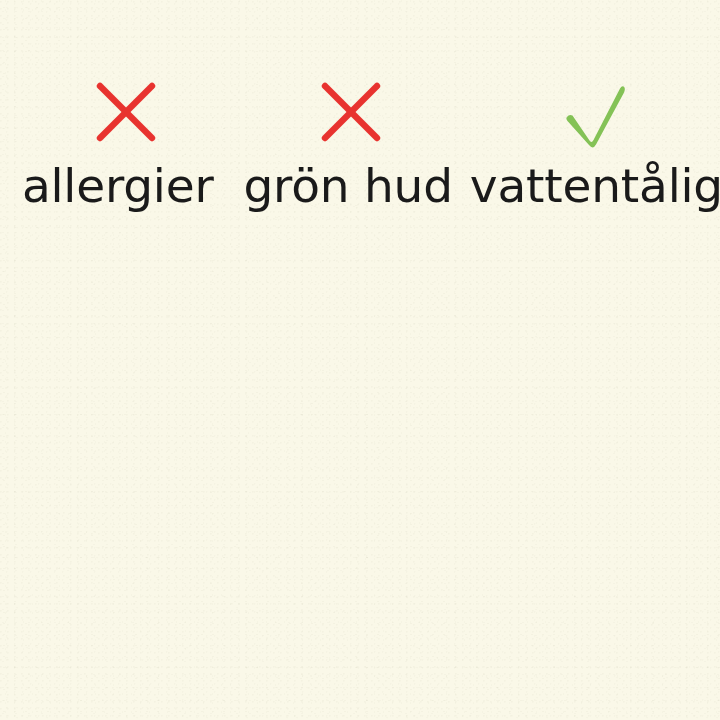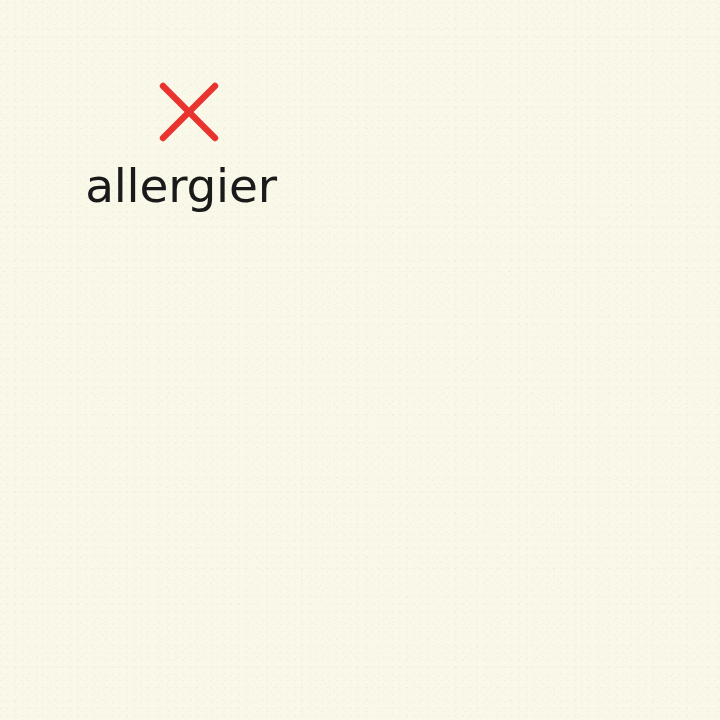--- a/index.html
+++ b/index.html
@@ -34,21 +34,21 @@
       radial-gradient(circle at 84% 49%, rgba(155,152,125,0.08) 0 0.6px, transparent 1px),
       radial-gradient(circle at 23% 88%, rgba(150,148,120,0.09) 0 0.6px, transparent 1px),
       radial-gradient(circle at 71% 77%, rgba(145,143,118,0.09) 0 0.6px, transparent 1px);
     background-size: 7px 7px, 9px 9px, 11px 11px, 8px 8px, 13px 13px, 10px 10px;
   }
 
   #comparison-grid {
     position: absolute;
     inset: 0;
     display: grid;
-    grid-template-columns: 1fr 1fr;
+    grid-template-columns: 1fr 1fr 1fr;
     grid-template-rows: 1fr 1fr 1fr;
     padding: 49px 0 92px 0;
     box-sizing: border-box;
   }
 
   .cell {
     display: flex;
     flex-direction: column;
     align-items: center;
     justify-content: center;
@@ -105,16 +105,35 @@
             <line x1="57" y1="5" x2="5" y2="57"></line>
           </g>
         </svg>
       </span>
       <span class="cell-label">allergier</span>
     </div>
 
 
 
 
+    <div class="cell r3 col-neg">
+      <span class="cell-icon">
+        <svg width="62" height="62" viewBox="0 0 62 62" aria-hidden="true">
+          <g stroke="#e8332f" stroke-width="6.4" stroke-linecap="round" fill="none">
+            <line x1="5" y1="5" x2="57" y2="57"></line>
+            <line x1="57" y1="5" x2="5" y2="57"></line>
+          </g>
+        </svg>
+      </span>
+      <span class="cell-label">grön hud</span>
+    </div>
 
+    <div class="cell r3 col-pos">
+      <span class="cell-icon">
+        <svg width="66" height="72" viewBox="0 0 66 72" aria-hidden="true">
+          <path d="M5 36 Q7 33 10.5 34.5 L27.5 59.5 Q29.5 62.5 31.5 59 L58 7.5 Q60.5 3.5 62.5 6.5 Q63.5 8.5 61.5 12.5 L34 63.5 Q31 69 27 64 L5.5 40 Q3.5 37.6 5 36 Z" fill="#84c256"></path>
+        </svg>
+      </span>
+      <span class="cell-label">vattentålig</span>
+    </div>
 
   </div>
 </div>
 
 </body></html>

